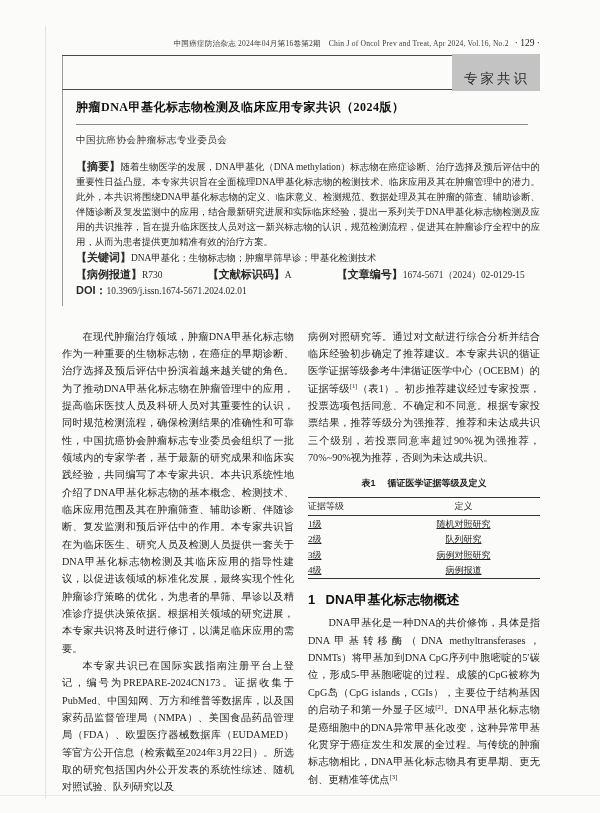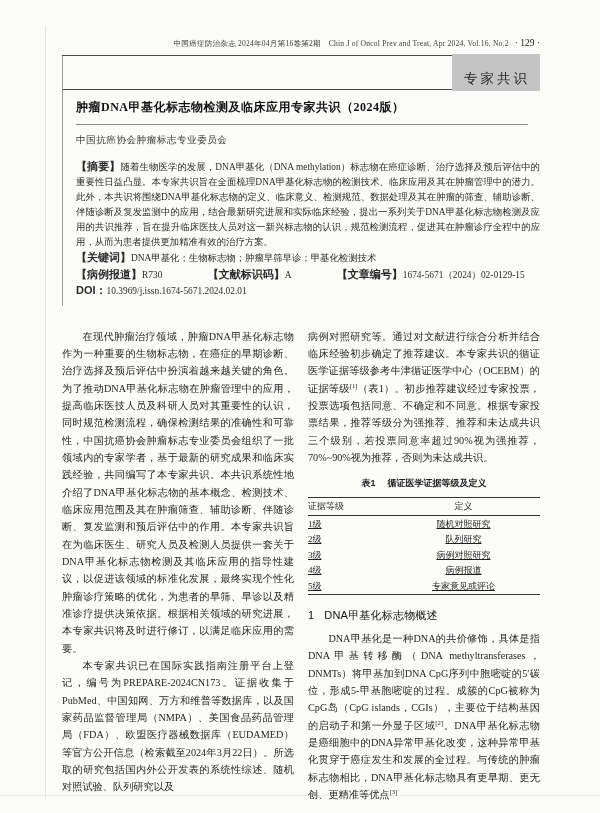--- a/index.html
+++ b/index.html
@@ -63,21 +63,21 @@
   .tbl-caption .cap-label{margin-right:12px;}
   table.t3{width:100%;border-collapse:collapse;font-size:9px;line-height:14.5px;
     border-top:1.4px solid #333;border-bottom:1.4px solid #333;}
   table.t3 th{font-weight:normal;border-bottom:.8px solid #333;padding:1px 0 2px 0;}
   table.t3 td{padding:.5px 0;text-decoration:underline;}
   .c-level{text-align:left;width:34%;}
   .c-def{text-align:center;}
 
   
   .sec-heading{
-    margin:12px 0 6px 0;font-size:11px;font-weight:normal;color:#111;
+    margin:12px 0 6px 0;font-size:13px;font-weight:bold;color:#111;
     font-family:"Liberation Sans","DejaVu Sans",sans-serif;letter-spacing:.2px;
   }
   .sec-heading .sec-no{margin-right:10px;}
 </style>
 </head>
 <body>
 
 <div class="scan-edge-left"></div>
 <div class="scan-edge-bottom"></div>
 
@@ -142,24 +142,20 @@
               <td class="c-def">队列研究</td>
             </tr>
           <tr>
               <td class="c-level">3级</td>
               <td class="c-def">病例对照研究</td>
             </tr>
           <tr>
               <td class="c-level">4级</td>
               <td class="c-def">病例报道</td>
             </tr>
-          <tr>
-              <td class="c-level">5级</td>
-              <td class="c-def">专家意见或评论</td>
-            </tr>
         </tbody>
       </table>
 
       <h2 class="sec-heading">
         <span class="sec-no">1</span><span>DNA甲基化标志物概述</span>
       </h2>
 
       <p class="indent"><span>DNA甲基化是一种DNA的共价修饰，具体是指DNA甲基转移酶（DNA methyltransferases，DNMTs）将甲基加到DNA CpG序列中胞嘧啶的5′碳位，形成5-甲基胞嘧啶的过程。成簇的CpG被称为CpG岛（CpG islands，CGIs），主要位于结构基因的启动子和第一外显子区域</span><sup>[2]</sup><span>。DNA甲基化标志物是癌细胞中的DNA异常甲基化改变，这种异常甲基化贯穿于癌症发生和发展的全过程。与传统的肿瘤标志物相比，DNA甲基化标志物具有更早期、更无创、更精准等优点</span><sup>[3]</sup></p>
     </div>
 

